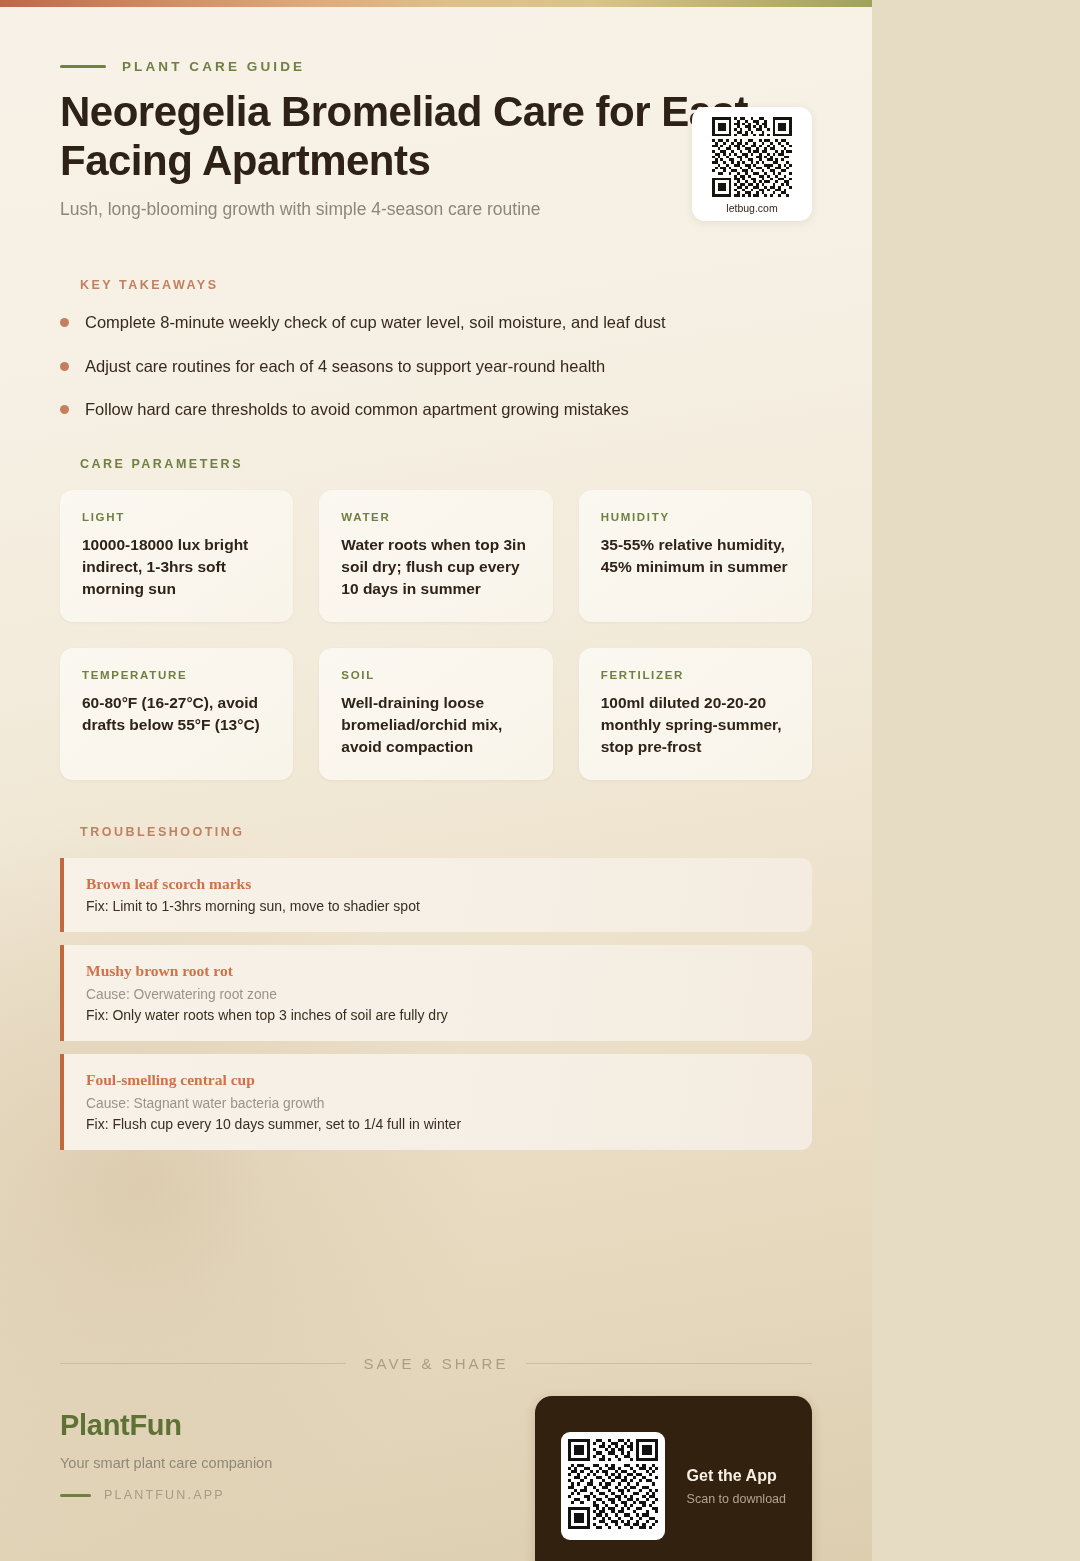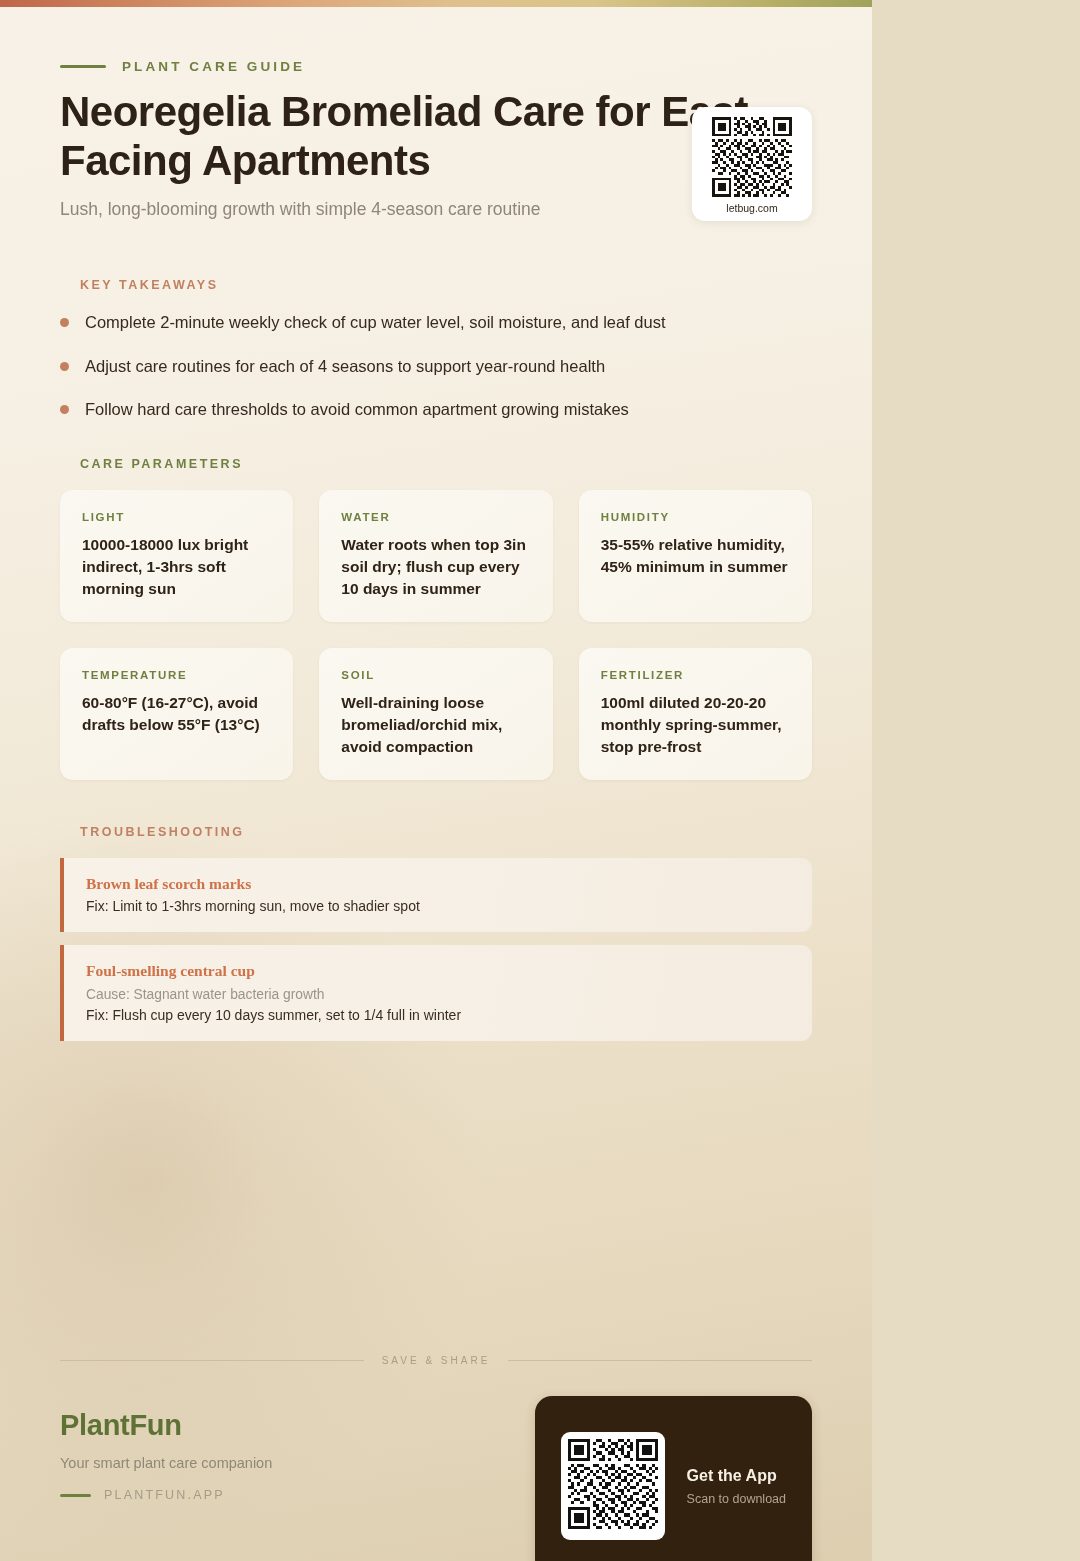--- a/index.html
+++ b/index.html
@@ -76,21 +76,21 @@
     border-left:4px solid #c1683f;border-radius:0 11px 11px 0;
     padding:17px 22px 18px;margin-bottom:13px;
   }
   .tb .sym{font-size:15.5px;font-weight:700;color:#cf7248;font-family:Liberation Serif, serif;}
   .tb .cause{margin-top:7px;font-size:13.8px;color:#9a948a;}
   .tb .fix{margin-top:5px;font-size:14px;color:#3a2d20;}
 
   
   .share{position:absolute;left:60px;right:60px;top:1355px;display:flex;align-items:center;gap:18px;}
   .share .line{flex:1;height:1px;background:#cdbe9f;}
-  .share .txt{font-size:10px;letter-spacing:3px;color:#ab9d82;text-align:center;}
+  .share .txt{font-size:15px;letter-spacing:3px;color:#ab9d82;text-align:center;}
 
   .footer{position:absolute;left:60px;right:60px;top:1390px;display:flex;align-items:flex-start;justify-content:space-between;}
   .brand .name{font-size:29px;font-weight:700;color:#5f7236;letter-spacing:-0.3px;margin-top:19px;}
   .brand .tag{margin-top:13px;font-size:14.5px;color:#8f8878;}
   .brand .url{margin-top:17px;display:flex;align-items:center;gap:13px;}
   .brand .url .rule{width:31px;height:3px;background:#6f8040;border-radius:2px;}
   .brand .url .t{font-size:12.5px;letter-spacing:2.2px;color:#a49b89;}
 
   .appcard{
     background:#33210f;border-radius:17px;padding:36px 26px;
@@ -356,21 +356,21 @@
         </g>
       </svg>
       <div class="cap">letbug.com</div>
     </div>
 
     <div class="takeaways">
       <div class="sec-label sec-terra">KEY TAKEAWAYS</div>
       <div class="tk-list">
         <div class="tk">
           <span class="dot"></span>
-          <span class="tx">Complete 2-minute weekly check of cup water level, soil moisture, and leaf dust</span>
+          <span class="tx">Complete 8-minute weekly check of cup water level, soil moisture, and leaf dust</span>
         </div>
         <div class="tk">
           <span class="dot"></span>
           <span class="tx">Adjust care routines for each of 4 seasons to support year-round health</span>
         </div>
         <div class="tk">
           <span class="dot"></span>
           <span class="tx">Follow hard care thresholds to avoid common apartment growing mistakes</span>
         </div>
       </div>
@@ -405,20 +405,25 @@
         </div>
       </div>
     </div>
 
     <div class="trouble">
       <div class="sec-label sec-terra">TROUBLESHOOTING</div>
       <div class="tb-list">
         <div class="tb">
           <div class="sym">Brown leaf scorch marks</div>
           <div class="fix">Fix: Limit to 1-3hrs morning sun, move to shadier spot</div>
+        </div>
+        <div class="tb">
+          <div class="sym">Mushy brown root rot</div>
+          <div class="cause">Cause: Overwatering root zone</div>
+          <div class="fix">Fix: Only water roots when top 3 inches of soil are fully dry</div>
         </div>
         <div class="tb">
           <div class="sym">Foul-smelling central cup</div>
           <div class="cause">Cause: Stagnant water bacteria growth</div>
           <div class="fix">Fix: Flush cup every 10 days summer, set to 1/4 full in winter</div>
         </div>
       </div>
     </div>
 
   </div>

